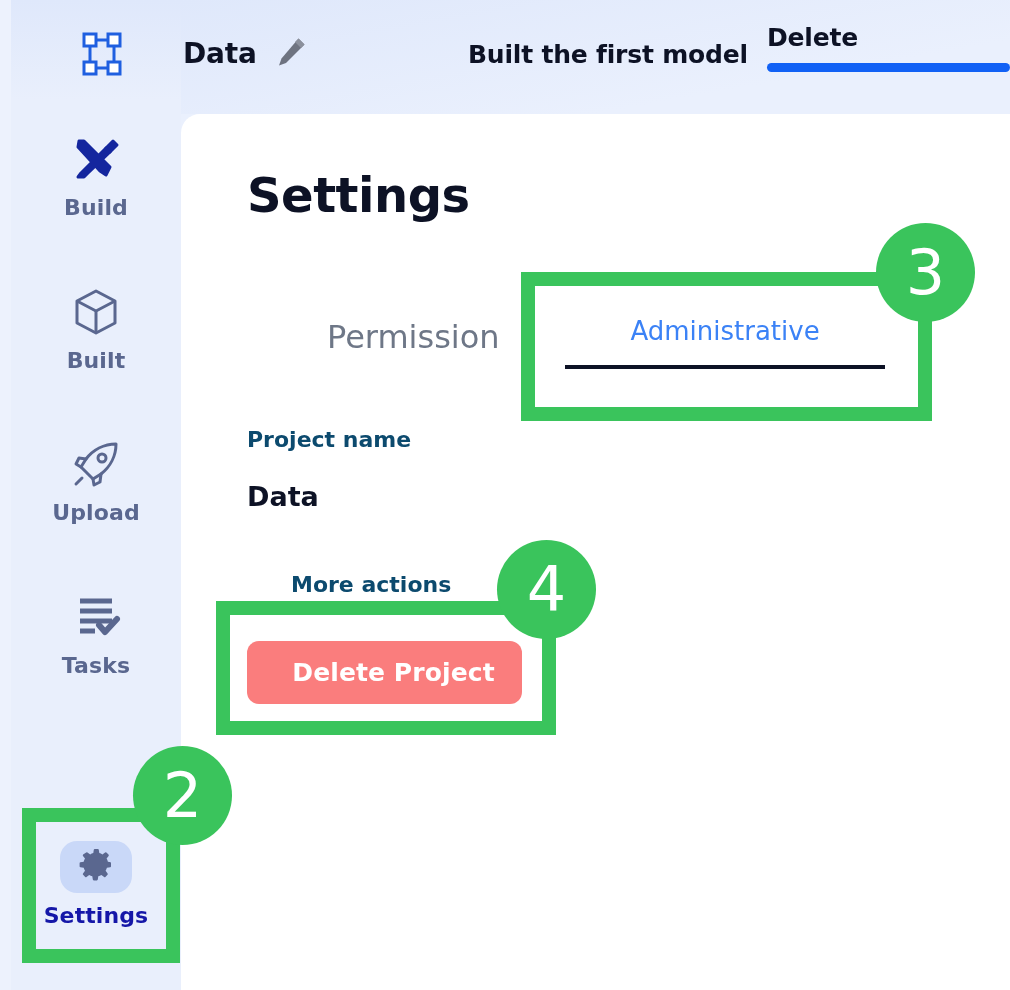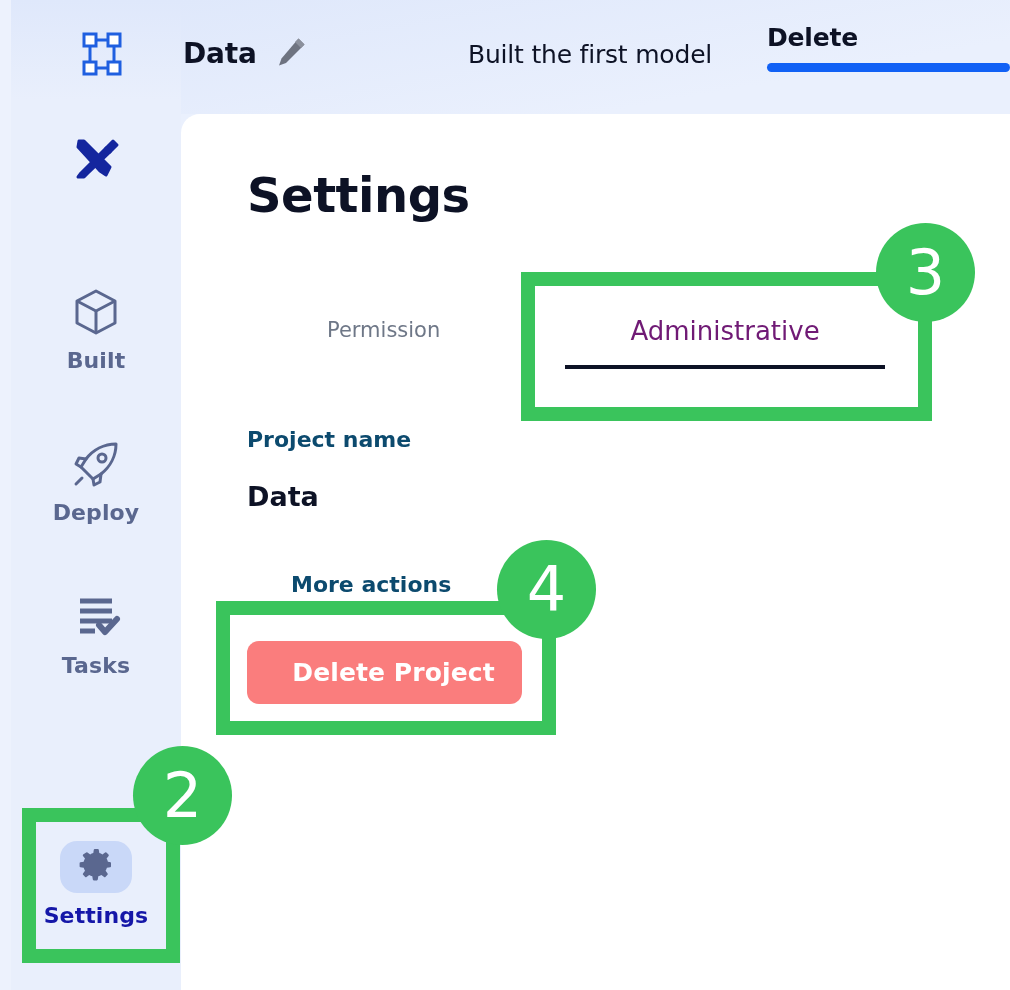--- a/index.html
+++ b/index.html
@@ -93,21 +93,21 @@
   .edit-pencil {
     position: absolute;
     left: 275px; top: 36px;
     width: 32px; height: 32px;
     cursor: pointer;
   }
   .milestone {
     position: absolute;
     left: 468px; top: 40px;
     font-size: 25px;
-    font-weight: 400;
+    font-weight: 700;
     color: #0d1225;
     letter-spacing: -.2px;
   }
   .tab-upload {
     position: absolute;
     left: 767px; top: 23px;
     width: 243px;
     cursor: pointer;
   }
   .tab-upload .tab-label {
@@ -137,33 +137,33 @@
     left: 66px; top: 53px;
     font-size: 48px;
     font-weight: 700;
     color: #0d1225;
     letter-spacing: -.5px;
   }
 
   .perm-label {
     position: absolute;
     left: 146px; top: 204px;
-    font-size: 21px;
+    font-size: 32px;
     color: #6e7787;
     font-weight: 400;
   }
   .perm-select {
     position: absolute;
     left: 384px; top: 202px;
     width: 320px;
     cursor: pointer;
   }
   .perm-value {
     font-size: 26px;
-    color: #701a75;
+    color: #3b82f6;
     text-align: center;
     font-weight: 400;
   }
   .perm-rule {
     margin-top: 19px;
     height: 4px;
     background: #0d1225;
     width: 320px;
   }
 
@@ -250,20 +250,21 @@
     </div>
 
     <div class="nav-item" style="top:130px;">
       <div class="nav-icon">
         <svg width="52" height="52" viewBox="0 0 52 52" fill="none" stroke="#14269e" stroke-width="4" stroke-linecap="round" stroke-linejoin="round">
           <path d="M9 8 L14 8 L40 34 L36 42 L30 38 L8 14 Z" fill="#14269e" stroke="#14269e" stroke-width="3"></path>
           <path d="M43 8 L36 15 L40 19 L47 12 Z" fill="#14269e" stroke="#14269e" stroke-width="3"></path>
           <path d="M36 15 L11 40 L8 44 L14 44 L18 40 L40 19" fill="#14269e" stroke="#14269e" stroke-width="3"></path>
         </svg>
       </div>
+      <div class="nav-label">Build</div>
     </div>
 
     <div class="nav-item" style="top:283px;">
       <div class="nav-icon">
         <svg width="50" height="50" viewBox="0 0 50 50" fill="none" stroke="#5a678f" stroke-width="3" stroke-linejoin="round">
           <path d="M25 4 L44 14 L44 36 L25 46 L6 36 L6 14 Z"></path>
           <path d="M6 14 L25 24 L44 14"></path>
           <path d="M25 24 L25 46"></path>
         </svg>
       </div>
@@ -273,21 +274,21 @@
     <div class="nav-item" style="top:435px;">
       <div class="nav-icon">
         <svg width="50" height="50" viewBox="0 0 50 50" fill="none" stroke="#5a678f" stroke-width="3" stroke-linecap="round" stroke-linejoin="round">
           <path d="M45 5 C33 5 22 11 15 20 L10 28 L22 40 L30 35 C39 28 45 17 45 5 Z"></path>
           <circle cx="31" cy="19" r="4"></circle>
           <path d="M15 20 L8 19 L5 25 L10 28"></path>
           <path d="M22 40 L23 46 L29 43 L30 35"></path>
           <path d="M11 39 L5 45"></path>
         </svg>
       </div>
-      <div class="nav-label">Deploy</div>
+      <div class="nav-label">Upload</div>
     </div>
 
     <div class="nav-item" style="top:588px;">
       <div class="nav-icon">
         <svg width="50" height="46" viewBox="0 0 50 46" fill="none" stroke="#5a678f" stroke-width="5" stroke-linecap="butt">
           <line x1="9" y1="7" x2="41" y2="7"></line>
           <line x1="9" y1="17" x2="41" y2="17"></line>
           <line x1="9" y1="27" x2="41" y2="27"></line>
           <line x1="9" y1="37" x2="24" y2="37"></line>
           <polyline points="28,31 34,38 46,25" stroke-width="6" stroke-linejoin="round" stroke-linecap="round"></polyline>

